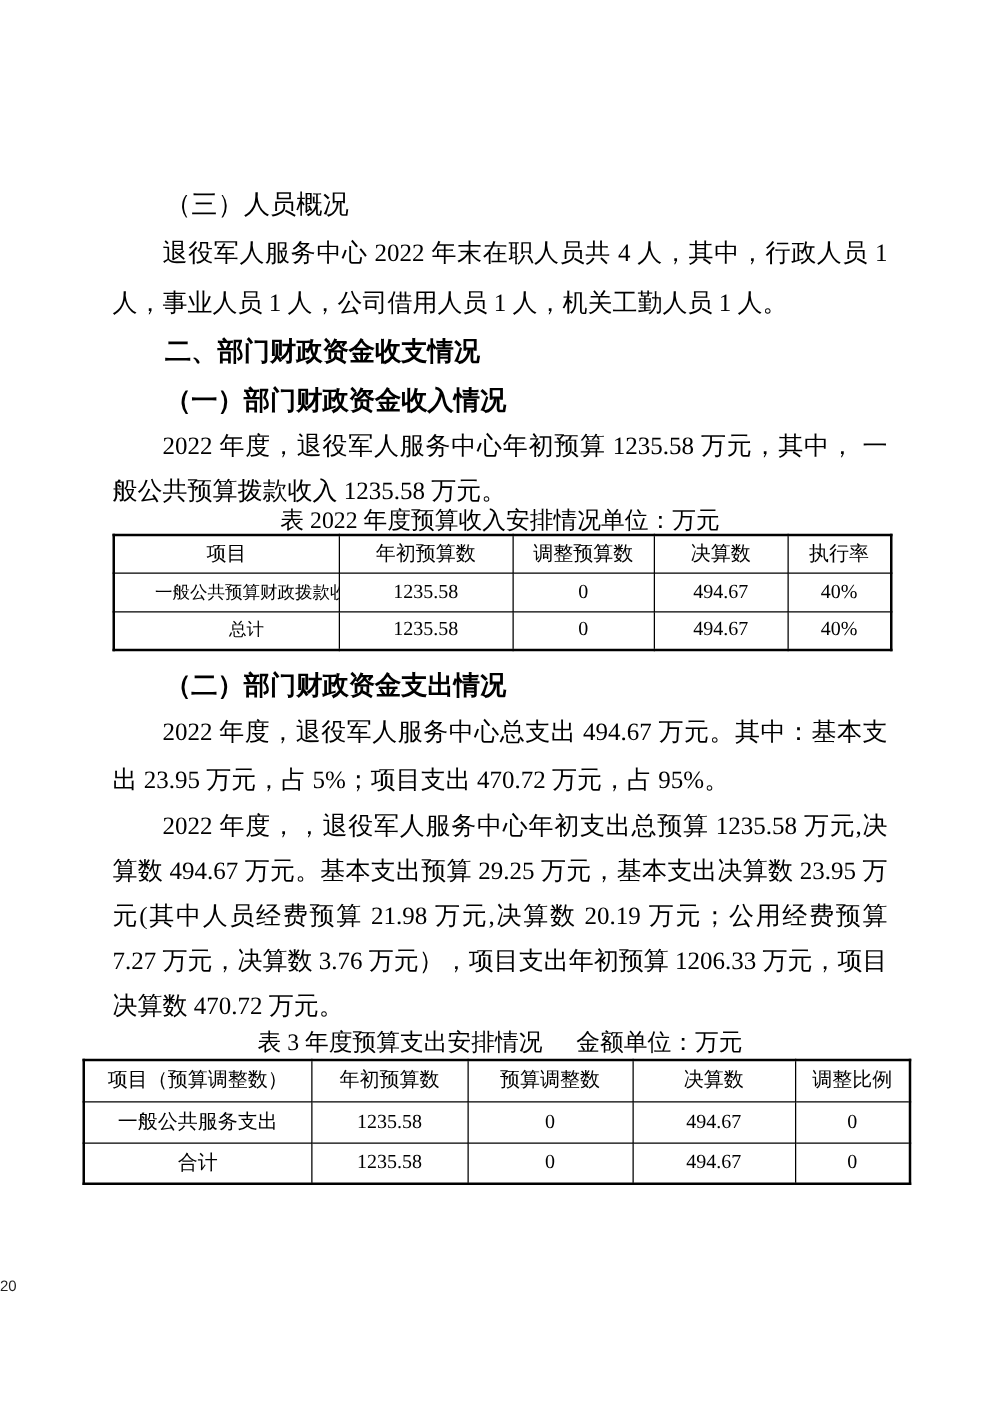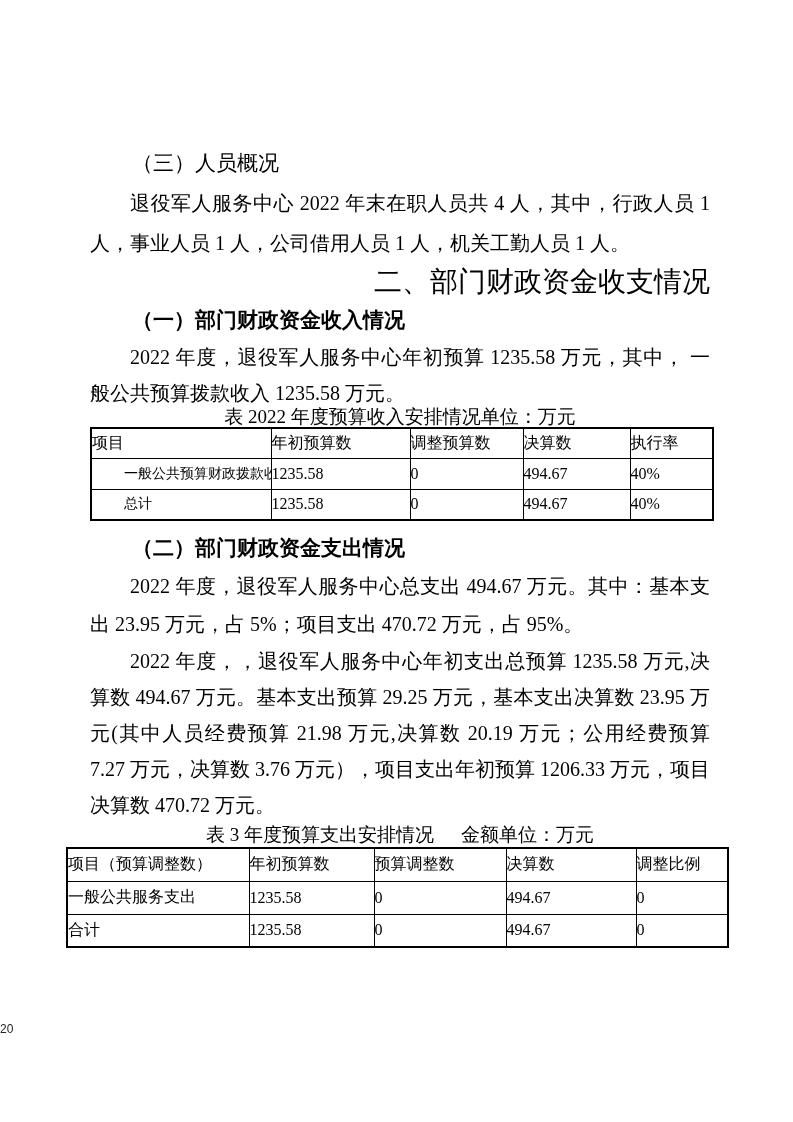--- a/index.html
+++ b/index.html
@@ -17,26 +17,25 @@
     left:90px; top:143px;
     width:620px;
   }
   .h-sub {
     font-size:21px;
     font-weight:400;
     line-height:40px;
     text-indent:2em;
   }
   .h-main {
-    font-size:28px;
-    font-weight:400;
+    font-size:21px;
+    font-weight:700;
     line-height:38px;
     text-indent:2em;
     font-family:"Liberation Sans","DejaVu Sans",sans-serif;
-    text-align:right;
   }
   .h-sub2 {
     font-size:21px;
     font-weight:700;
     line-height:38px;
     text-indent:2em;
   }
   .para {
     font-size:20px;
     line-height:40px;
@@ -54,21 +53,21 @@
   .caption-1 { line-height:20px; margin-top:-4px; }
   .caption-2 { gap:27px; line-height:24px; }
   table {
     border-collapse:collapse;
     table-layout:fixed;
     border:2px solid #000;
     font-size:16px;
   }
   th, td {
     border:1px solid #000;
-    text-align:left;
+    text-align:center;
     vertical-align:middle;
     font-weight:400;
     overflow:hidden;
     white-space:nowrap;
   }
   .t1 { width:622px; }
   .t1 th { height:30px; }
   .t1 td { height:31px; }
   .t1 tbody td:first-child { font-size:14px;padding-left:32px; }
   .t2 { width:661px; margin-left:-24px; }

